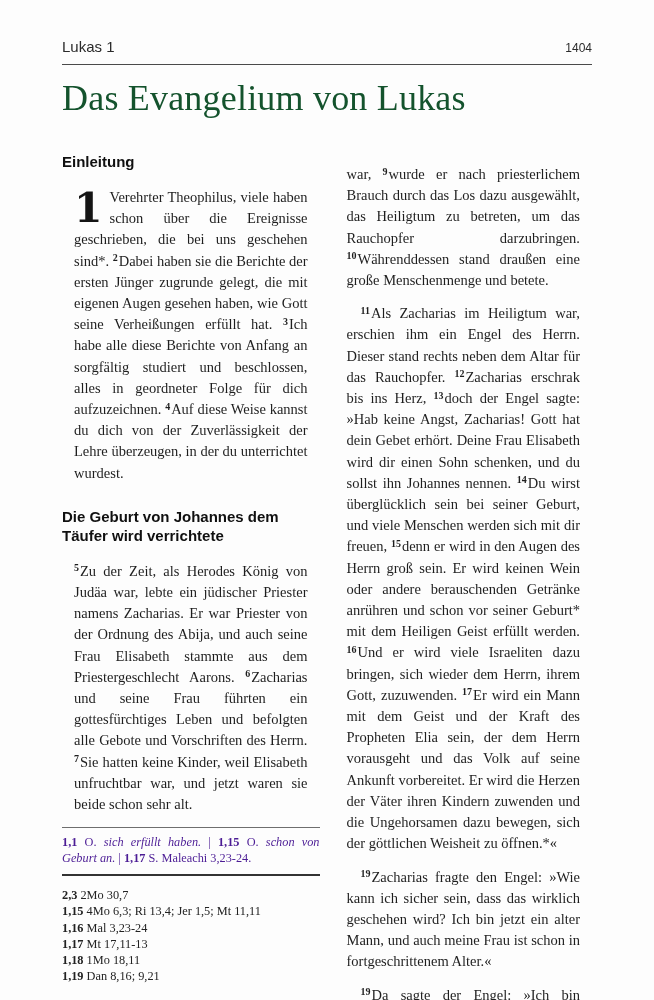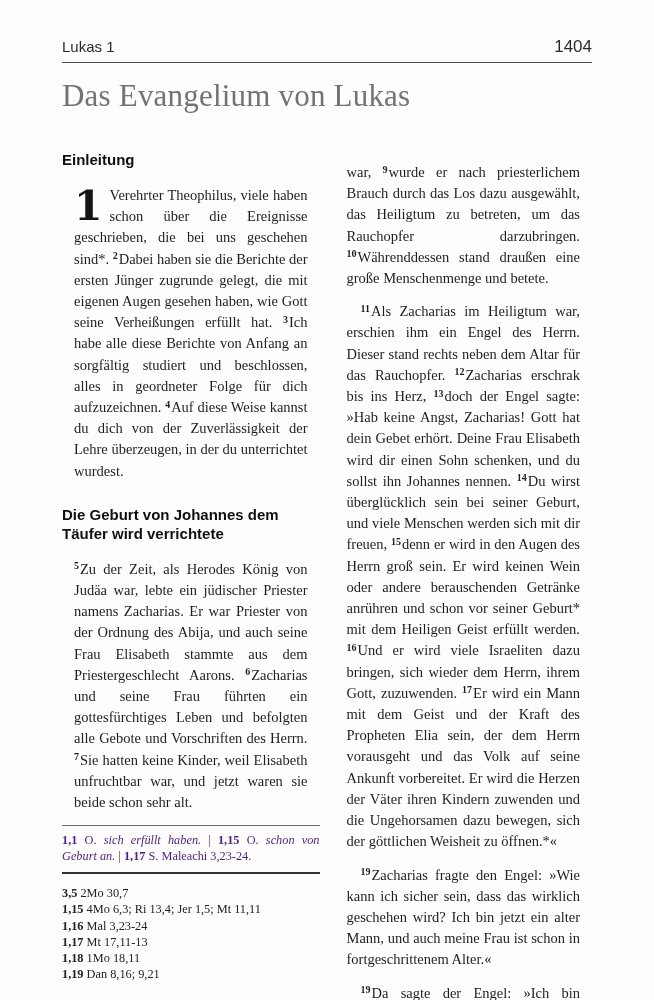--- a/index.html
+++ b/index.html
@@ -8,25 +8,25 @@
     background:#fdfdfd;color:#1e1e1e;overflow:hidden;
     padding:38px 62px 4px 62px;
     font-family:"Liberation Serif","DejaVu Serif",serif;
   }
   .running-header{
     display:flex;justify-content:space-between;align-items:baseline;
     font-family:"Liberation Sans","DejaVu Sans",sans-serif;
     font-size:15px;line-height:17px;color:#2b2b2b;
   }
   .running-head-left{font-weight:500;}
-  .page-number{font-weight:400;font-size:17px;}
+  .page-number{font-weight:400;font-size:12px;}
   .header-rule{border-top:1.5px solid #4a4a4a;margin-top:7px;}
   .book-title{
-    margin:16px 0 0 0;font-weight:400;font-size:31px;line-height:34px;
-    letter-spacing:.2px;color:#737373;
+    margin:16px 0 0 0;font-weight:400;font-size:36px;line-height:34px;
+    letter-spacing:.2px;color:#14532d;
     font-family:"Liberation Serif","DejaVu Serif",serif;
   }
   .columns{display:flex;gap:15px;margin-top:37px;height:792px;}
   .col{flex:1;min-width:0;}
   .col-left{display:flex;flex-direction:column;}
   .subhead{
     font-family:"Liberation Sans","DejaVu Sans",sans-serif;
     font-weight:700;font-size:15px;line-height:19px;margin:0 0 4px 0;color:#101010;
   }
   .subhead.mt{margin-top:11px;}
@@ -77,21 +77,21 @@
       </p>
       <h2 class="subhead mt">Die Geburt von Johannes dem Täufer wird verrichtete</h2>
       <p class="body-par"><sup class="vnum">5</sup>Zu der Zeit, als Herodes König von Judäa war, lebte ein jüdischer Priester namens Zacharias. Er war Priester von der Ordnung des Abija, und auch seine Frau Elisabeth stammte aus dem Priestergeschlecht Aarons. <sup class="vnum">6</sup>Zacharias und seine Frau führten ein gottesfürchtiges Leben und befolgten alle Gebote und Vorschriften des Herrn. <sup class="vnum">7</sup>Sie hatten keine Kinder, weil Elisabeth unfruchtbar war, und jetzt waren sie beide schon sehr alt.</p>
 
       <div class="apparatus">
         <div class="rule-thin"></div>
         <p class="footnotes"><b>1,1</b> O. <i>sich erfüllt haben.</i> | <b>1,15</b> O. <i>schon von Geburt an.</i> | <b>1,17</b> S. Maleachi 3,23-24.</p>
         <div class="rule-thick"></div>
         <div class="xrefs">
           <div class="xref-col">
-              <div class="xref-entry"><b>3,5</b> 2Mo 30,7</div>
+              <div class="xref-entry"><b>2,3</b> 2Mo 30,7</div>
               <div class="xref-entry"><b>1,15</b> 4Mo 6,3; Ri 13,4; Jer 1,5; Mt 11,11</div>
               <div class="xref-entry"><b>1,16</b> Mal 3,23-24</div>
               <div class="xref-entry"><b>1,17</b> Mt 17,11-13</div>
               <div class="xref-entry"><b>1,18</b> 1Mo 18,11</div>
               <div class="xref-entry"><b>1,19</b> Dan 8,16; 9,21</div>
             </div>
         </div>
       </div>
     </div>
 

